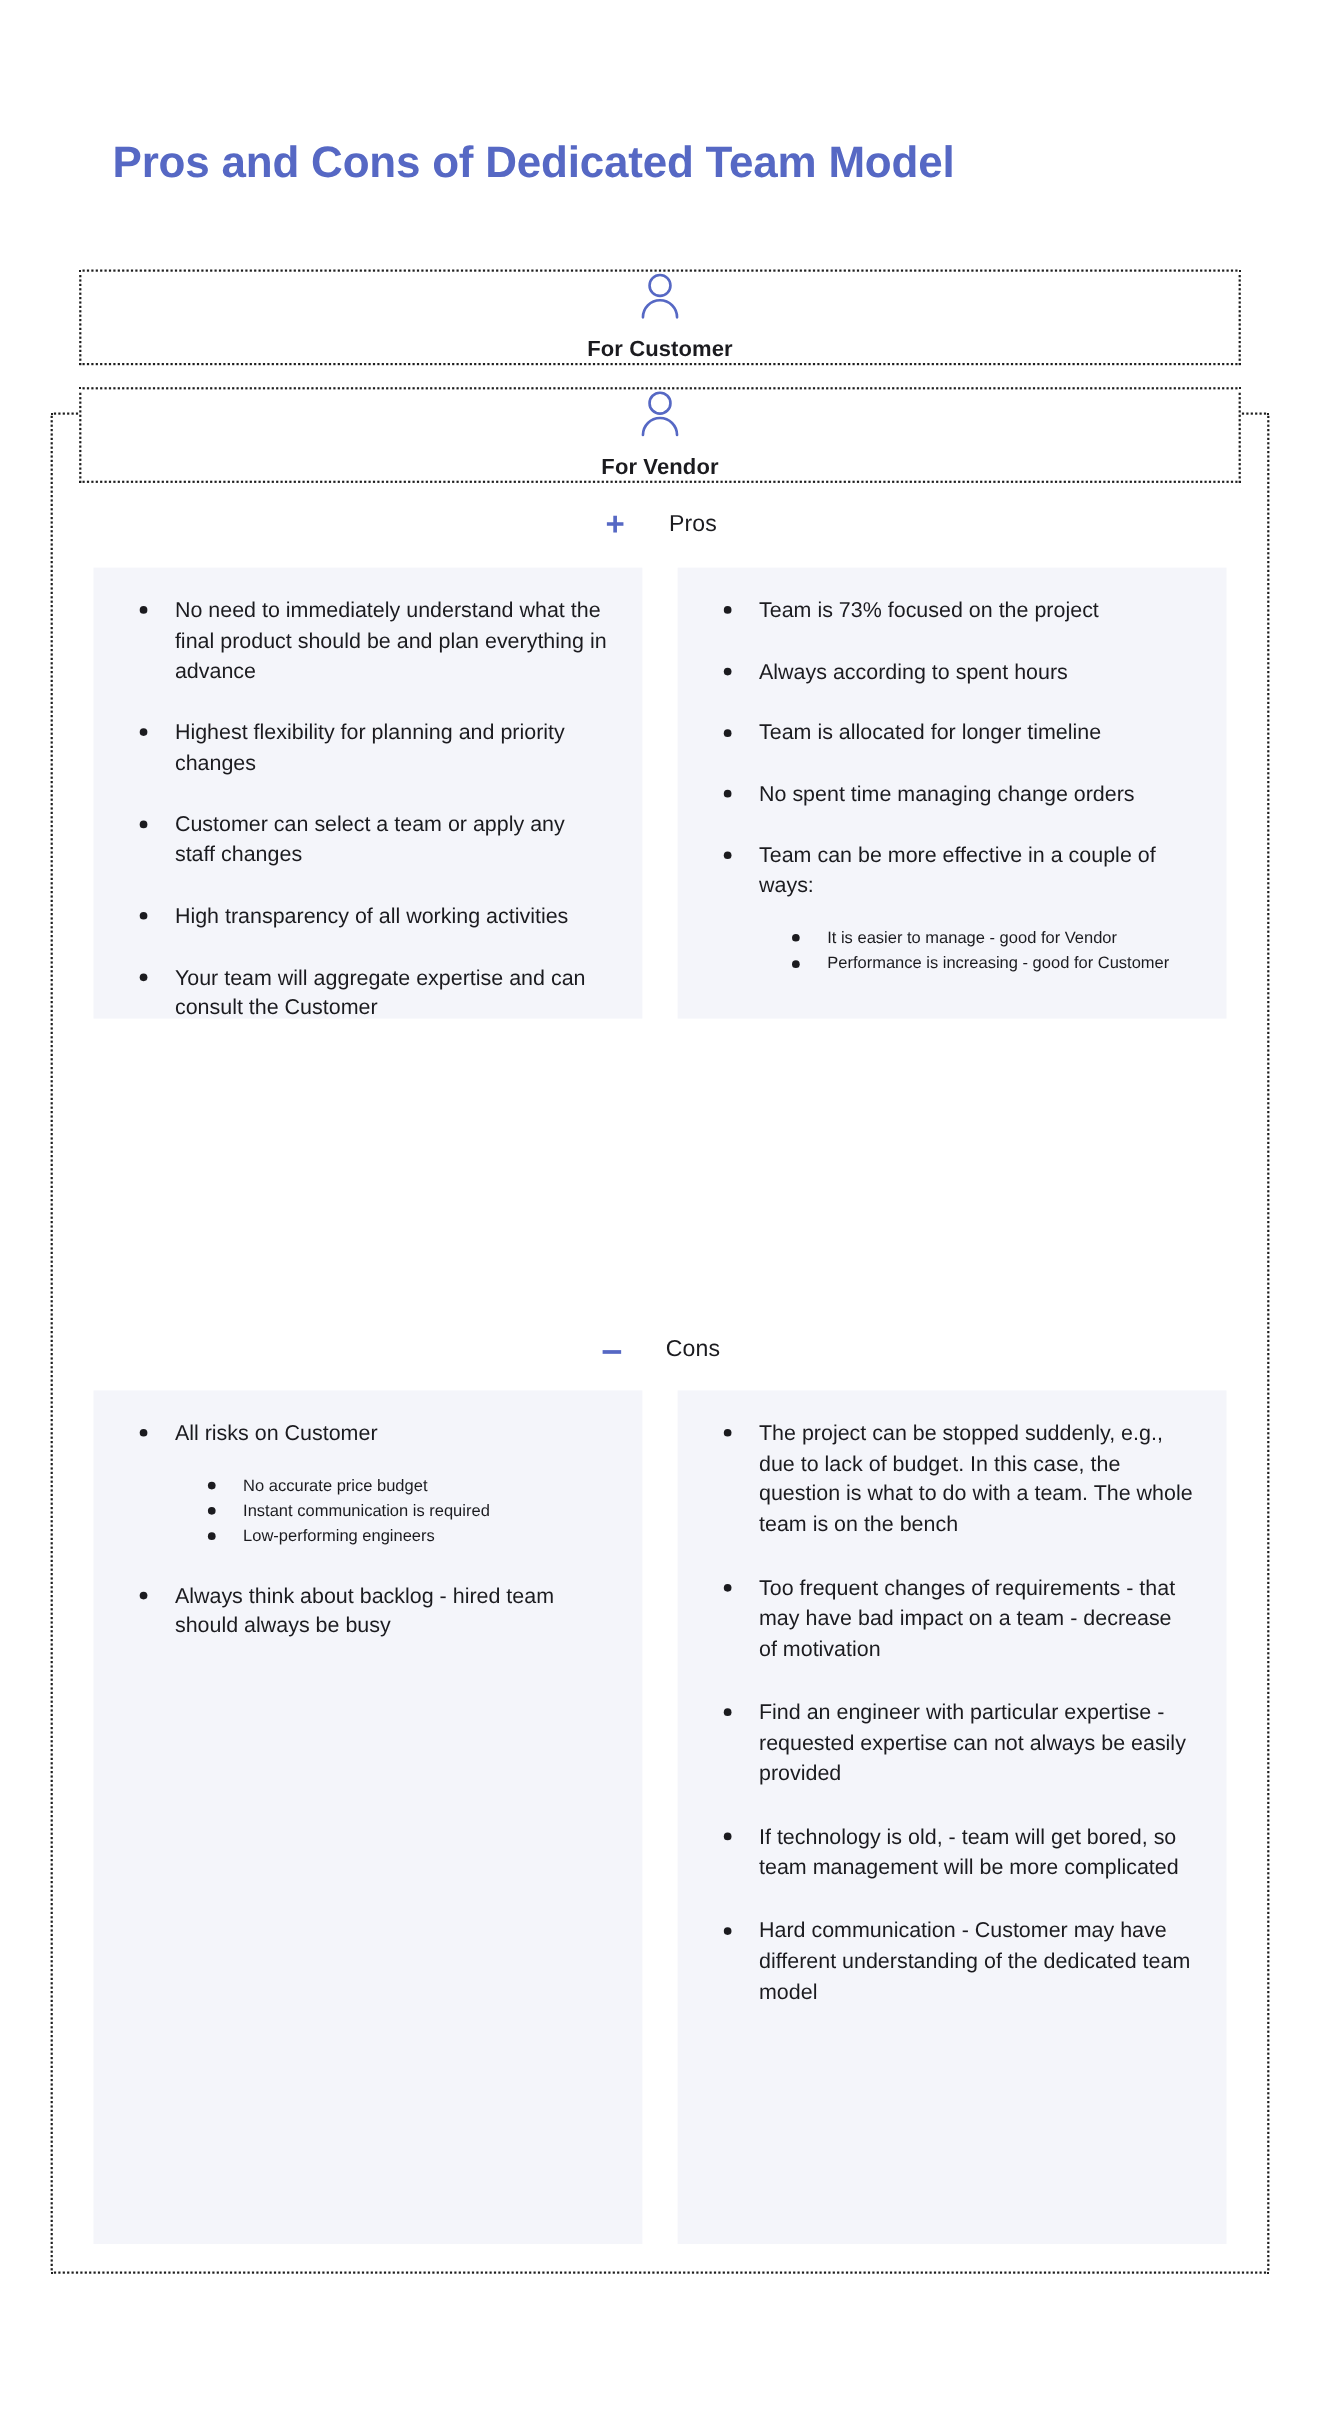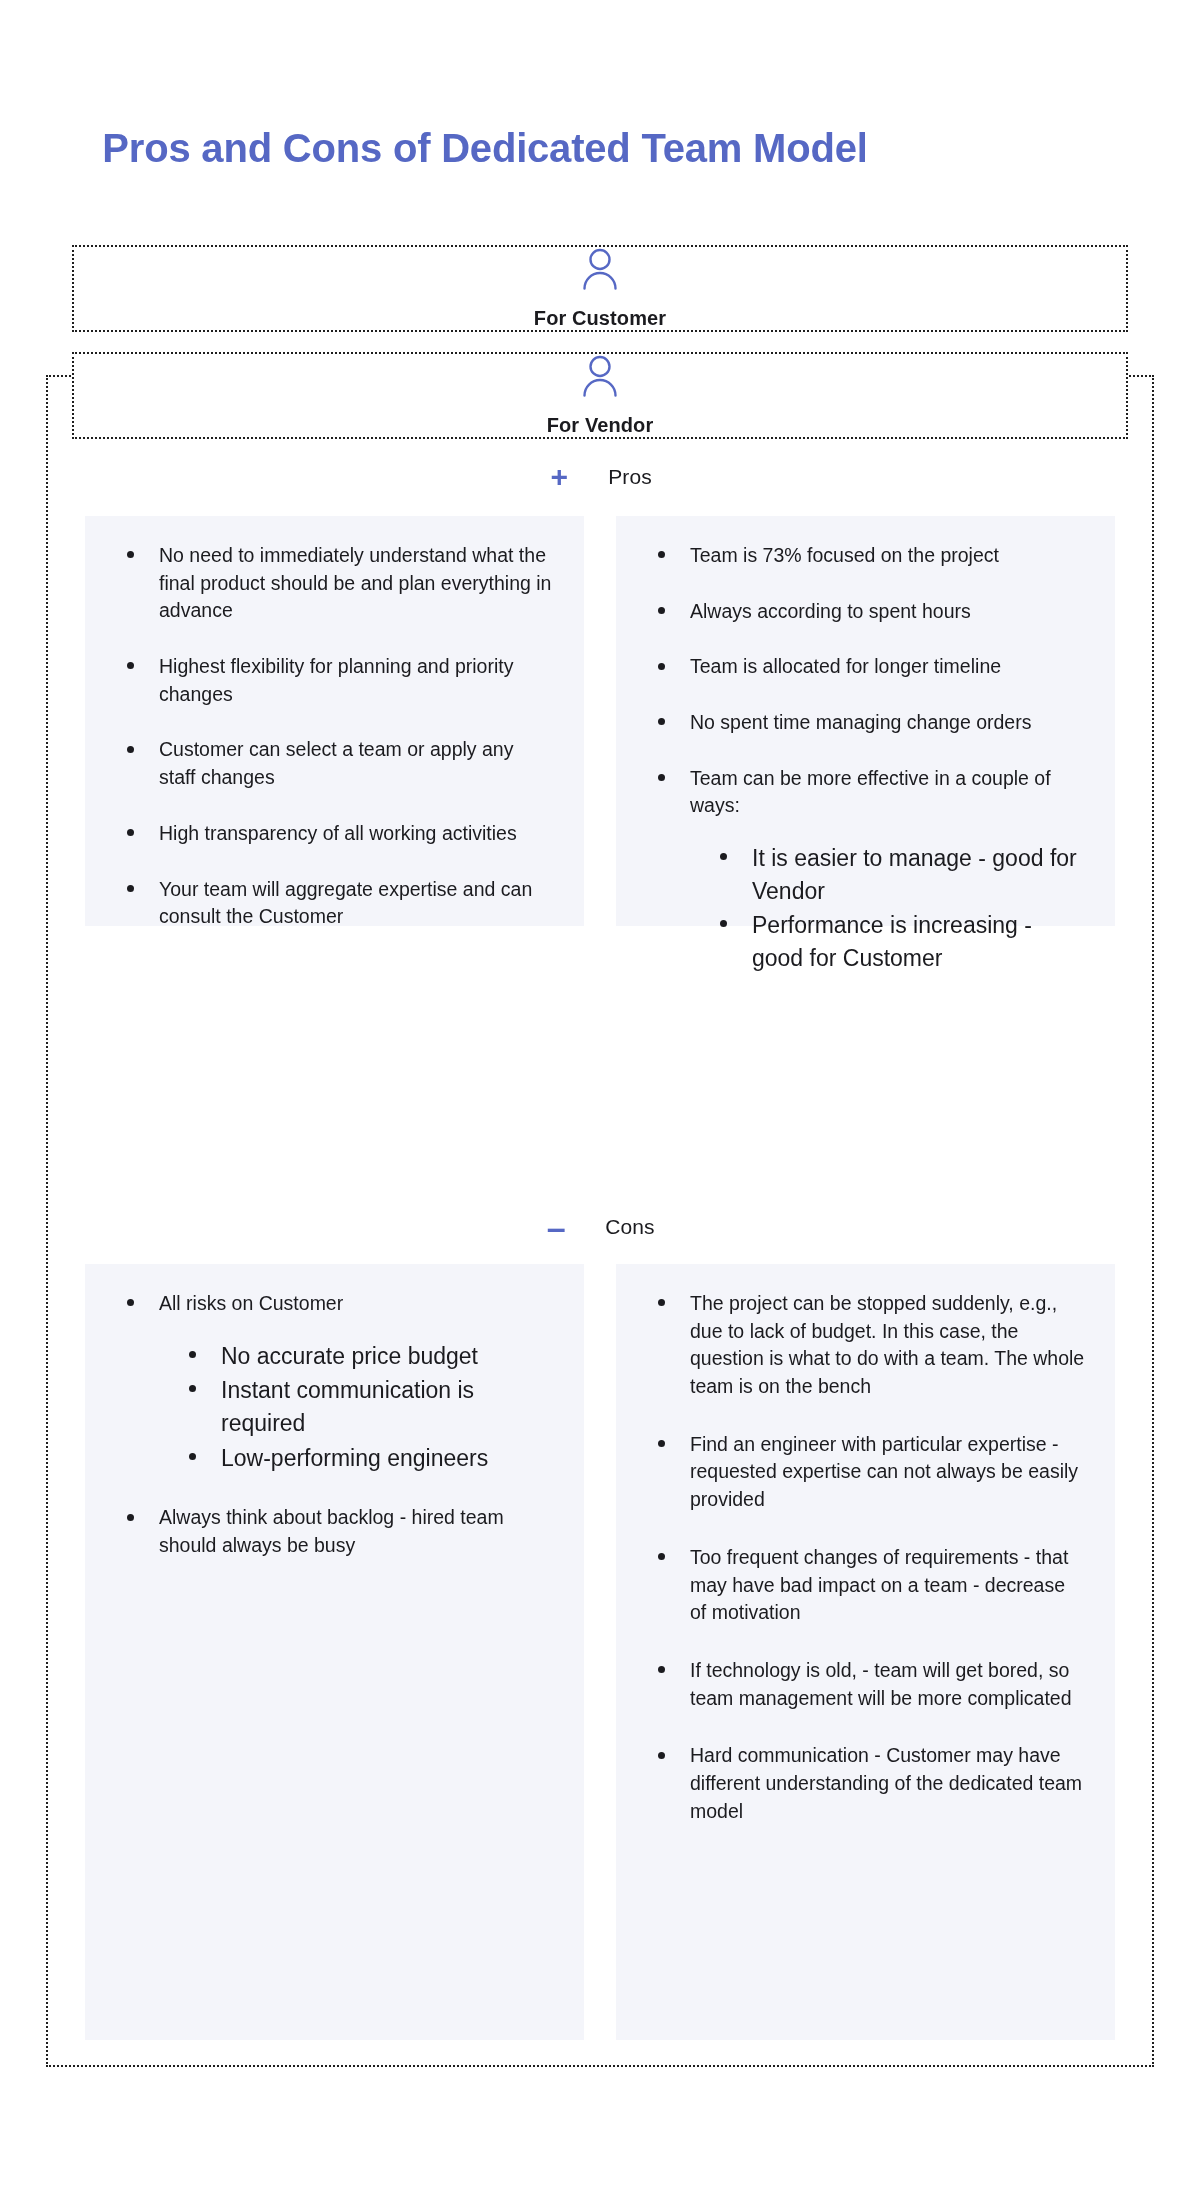--- a/index.html
+++ b/index.html
@@ -154,21 +154,21 @@
 
   ul.lvl2 {
     margin: 22px 0 0 0;
     padding: 0 0 0 30px;
     list-style: none;
   }
   ul.lvl2 > li {
     position: relative;
     padding-left: 32px;
     margin-bottom: 2px;
-    font-size: 23px;
+    font-size: 15px;
     line-height: 1.42;
   }
   ul.lvl2 > li > .bullet {
     position: absolute;
     left: 0; top: 0.48em;
     width: 7px; height: 7px;
     border-radius: 50%;
     background: #1b1b1f;
   }
   .panel.tight ul.lvl1 > li { margin-bottom: 30px; }
@@ -308,28 +308,28 @@
   </div>
 
   <div class="panel tight">
     <ul class="lvl1">
       <li>
         <span class="bullet"></span>
         <span>The project can be stopped suddenly, e.g., due to lack of budget. In this case, the question is what to do with a team. The whole team is on the bench</span>
       </li>
       <li>
         <span class="bullet"></span>
+        <span>Too frequent changes of requirements - that may have bad impact on a team - decrease of motivation</span>
+      </li>
+      <li>
+        <span class="bullet"></span>
         <span>Find an engineer with particular expertise - requested expertise can not always be easily provided</span>
       </li>
       <li>
         <span class="bullet"></span>
-        <span>Too frequent changes of requirements - that may have bad impact on a team - decrease of motivation</span>
-      </li>
-      <li>
-        <span class="bullet"></span>
         <span>If technology is old, - team will get bored, so team management will be more complicated</span>
       </li>
       <li>
         <span class="bullet"></span>
         <span>Hard communication - Customer may have different understanding of the dedicated team model</span>
       </li>
     </ul>
   </div>
 </div>
 

